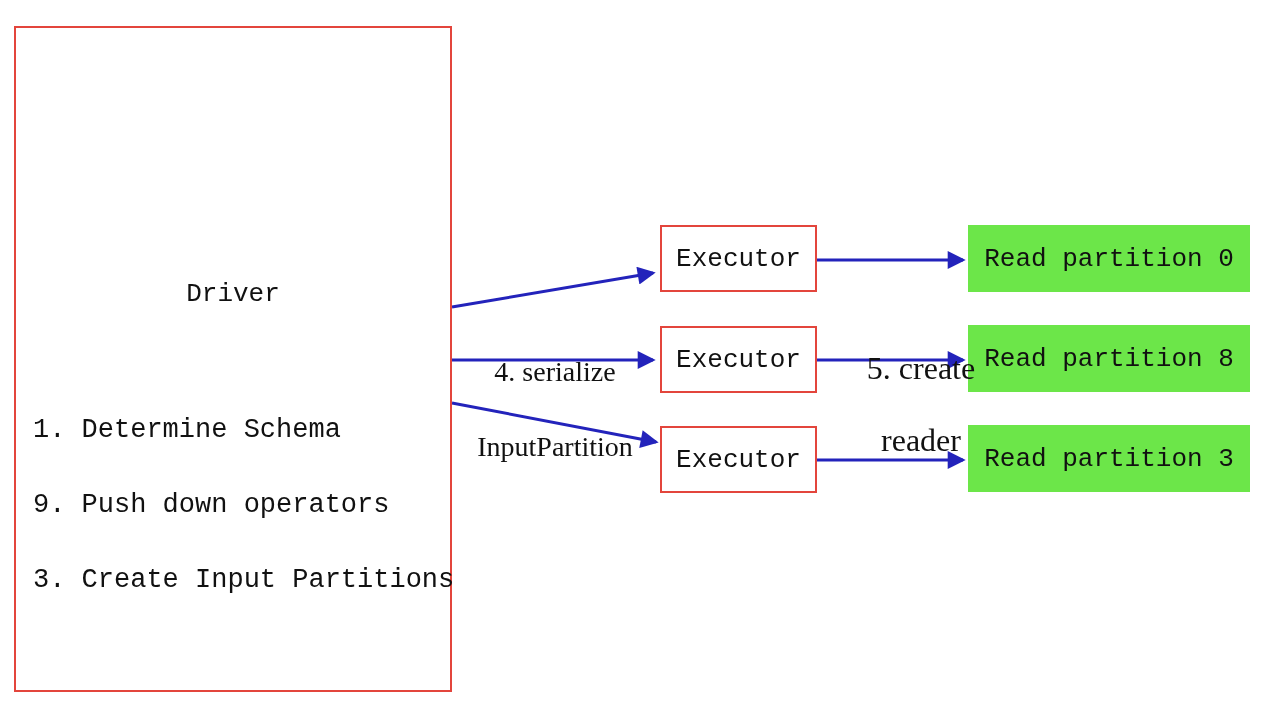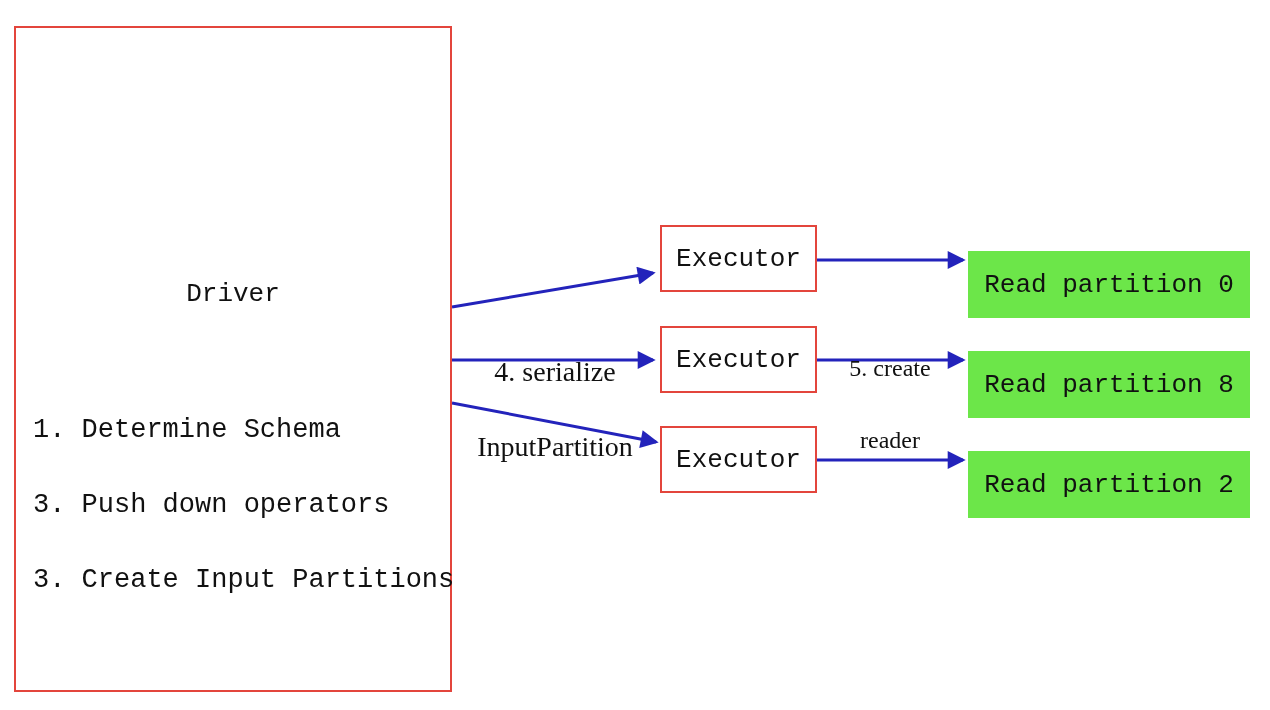--- a/index.html
+++ b/index.html
@@ -70,40 +70,39 @@
   }
   .partition-box {
     left: 968px;
     width: 282px; height: 67px;
     background: var(--partition-fill, #6ce649);
     display: flex;
     align-items: center;
     justify-content: center;
     font-size: 26px;
     white-space: pre;
-    margin-top: 26px;
   }
 
   .edge-label {
     position: absolute;
     font-family: "Liberation Serif", "DejaVu Serif", serif;
     text-align: center;
     color: var(--text, #111);
     white-space: pre;
   }
   .label-serialize {
     left: 443px; top: 309px;
     width: 224px;
     font-size: 28px;
     line-height: 25px;
   }
   .label-reader {
-    left: 810px; top: 308px;
+    left: 841px; top: 308px;
     width: 160px;
-    font-size: 24px;
+    font-size: 32px;
     line-height: 24px;
   }
 </style>
 </head>
 <body>
 
 <div class="canvas">
 
   <svg class="arrow-layer" viewBox="0 0 1270 710" xmlns="http://www.w3.org/2000/svg">
     <defs>
@@ -116,21 +115,21 @@
     <line class="arrow-line" x1="452" y1="403" x2="656" y2="442" marker-end="url(#arrowhead)"></line>
     <line class="arrow-line" x1="817" y1="260" x2="963" y2="260" marker-end="url(#arrowhead)"></line>
     <line class="arrow-line" x1="817" y1="360" x2="963" y2="360" marker-end="url(#arrowhead)"></line>
     <line class="arrow-line" x1="817" y1="460" x2="963" y2="460" marker-end="url(#arrowhead)"></line>
   </svg>
 
   <div class="box driver-box">
     <div class="driver-title">Driver</div>
     <div class="driver-steps">
       <div>1. Determine Schema</div>
-      <div>3. Push down operators</div>
+      <div>9. Push down operators</div>
       <div>3. Create Input Partitions</div>
     </div>
   </div>
 
   <div class="box executor-box" style="top:225px">
     <span>Executor</span>
   </div>
   <div class="box executor-box" style="top:326px">
     <span>Executor</span>
   </div>
@@ -138,21 +137,21 @@
     <span>Executor</span>
   </div>
 
   <div class="box partition-box" style="top:225px">
     <span>Read partition 0</span>
   </div>
   <div class="box partition-box" style="top:325px">
     <span>Read partition 8</span>
   </div>
   <div class="box partition-box" style="top:425px">
-    <span>Read partition 2</span>
+    <span>Read partition 3</span>
   </div>
 
   <div class="edge-label label-serialize">
     <div>4. serialize</div>
     <div>InputPartition</div>
   </div>
 
   <div class="edge-label label-reader">
     <div>5. create</div>
     <div>reader</div>

